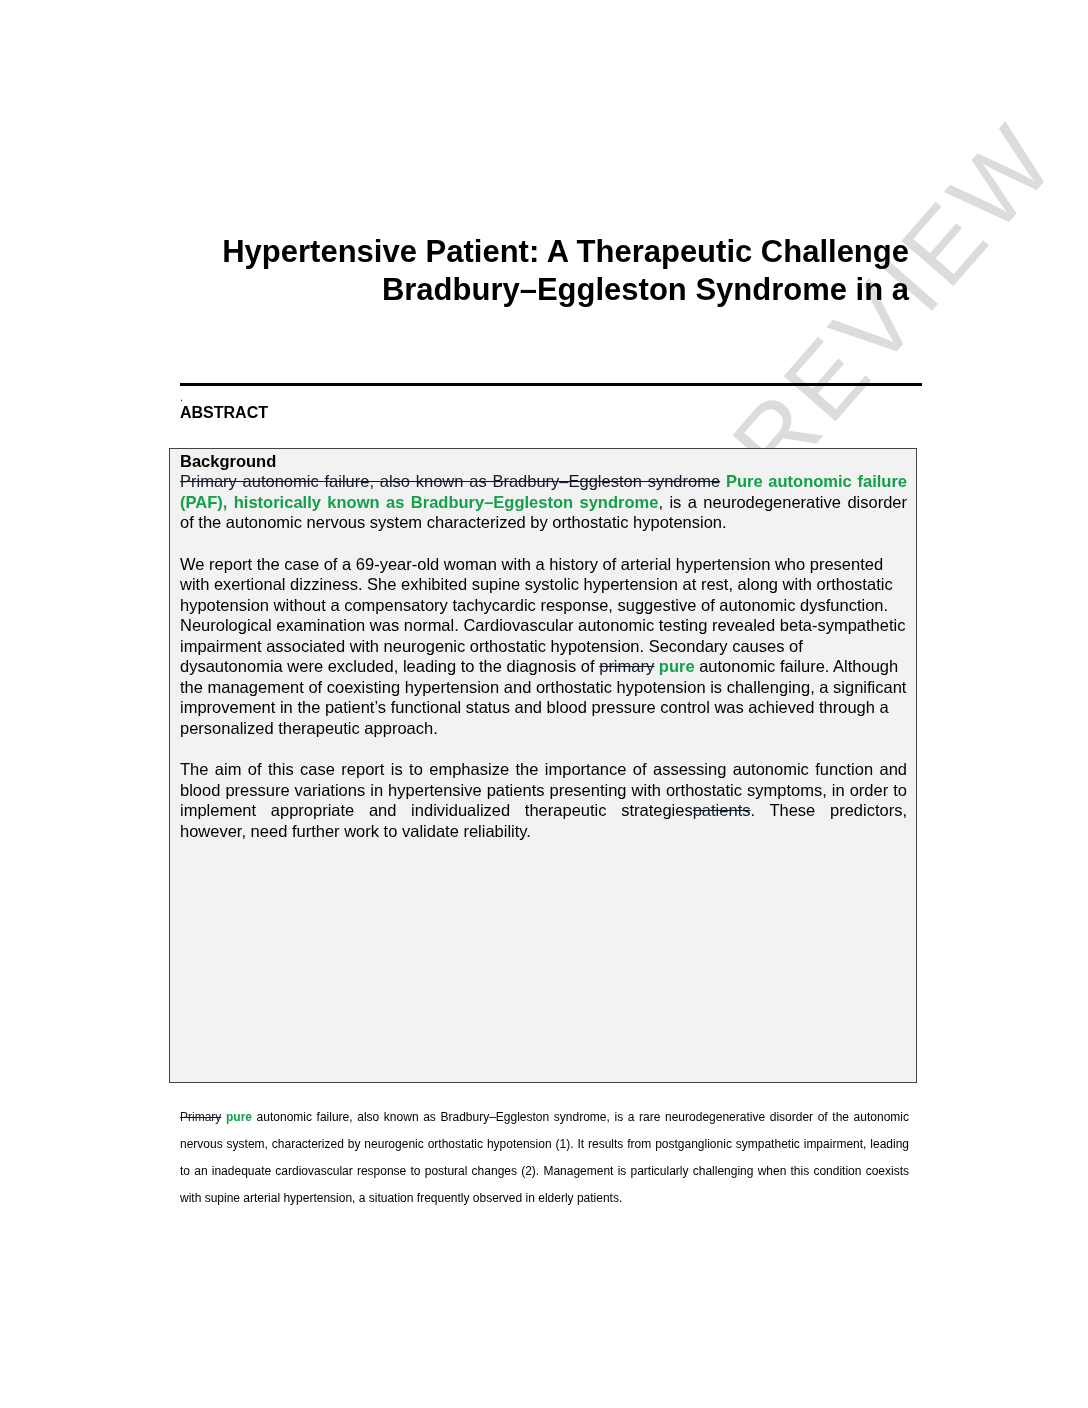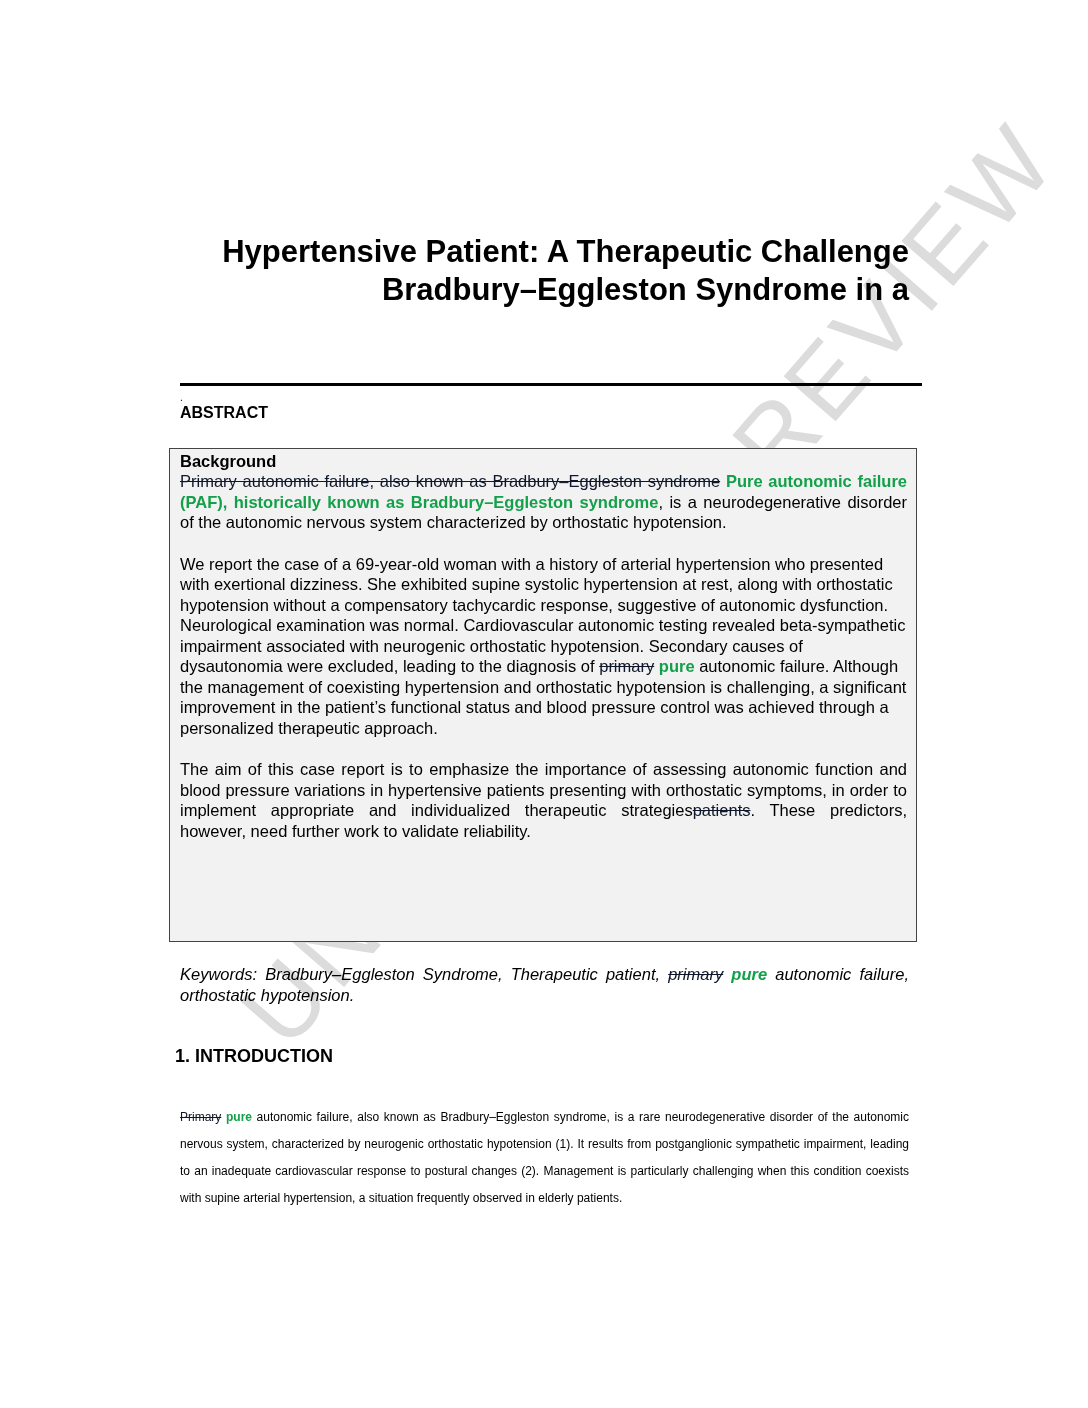--- a/index.html
+++ b/index.html
@@ -19,21 +19,21 @@
     z-index: 2;
   }
   .title {
     position: absolute; left: 180px; top: 233px; width: 729px; text-align: right;
     font-size: 31px; font-weight: bold; line-height: 38px; z-index: 2;
   }
   .rule { position: absolute; left: 180px; top: 383px; width: 742px; height: 3px; background: #000; z-index: 2; }
   .dot { position: absolute; left: 180px; top: 392px; font-size: 10px; z-index: 2; }
   .abstract-heading { position: absolute; left: 180px; top: 404px; font-size: 16px; font-weight: bold; z-index: 2; }
   .abstract-box {
-    position: absolute; left: 169px; top: 448px; width: 748px; height: 494px;
+    position: absolute; left: 169px; top: 448px; width: 748px; height: 635px;
     background: #f2f2f2; border: 1px solid #444; box-sizing: border-box; z-index: 3;
     padding: 2px 9px 0 10px;
   }
   .sec-h { font-size: 16.5px; font-weight: bold; line-height: 20px; }
   .para { font-size: 16.5px; line-height: 20.5px; }
   .justify { text-align: justify; }
   .gap { height: 21px; }
   .del { color: #0f172a; text-decoration: line-through; font-weight: normal; }
   .ins { color: #14a04a; font-weight: bold; }
   .keywords {

